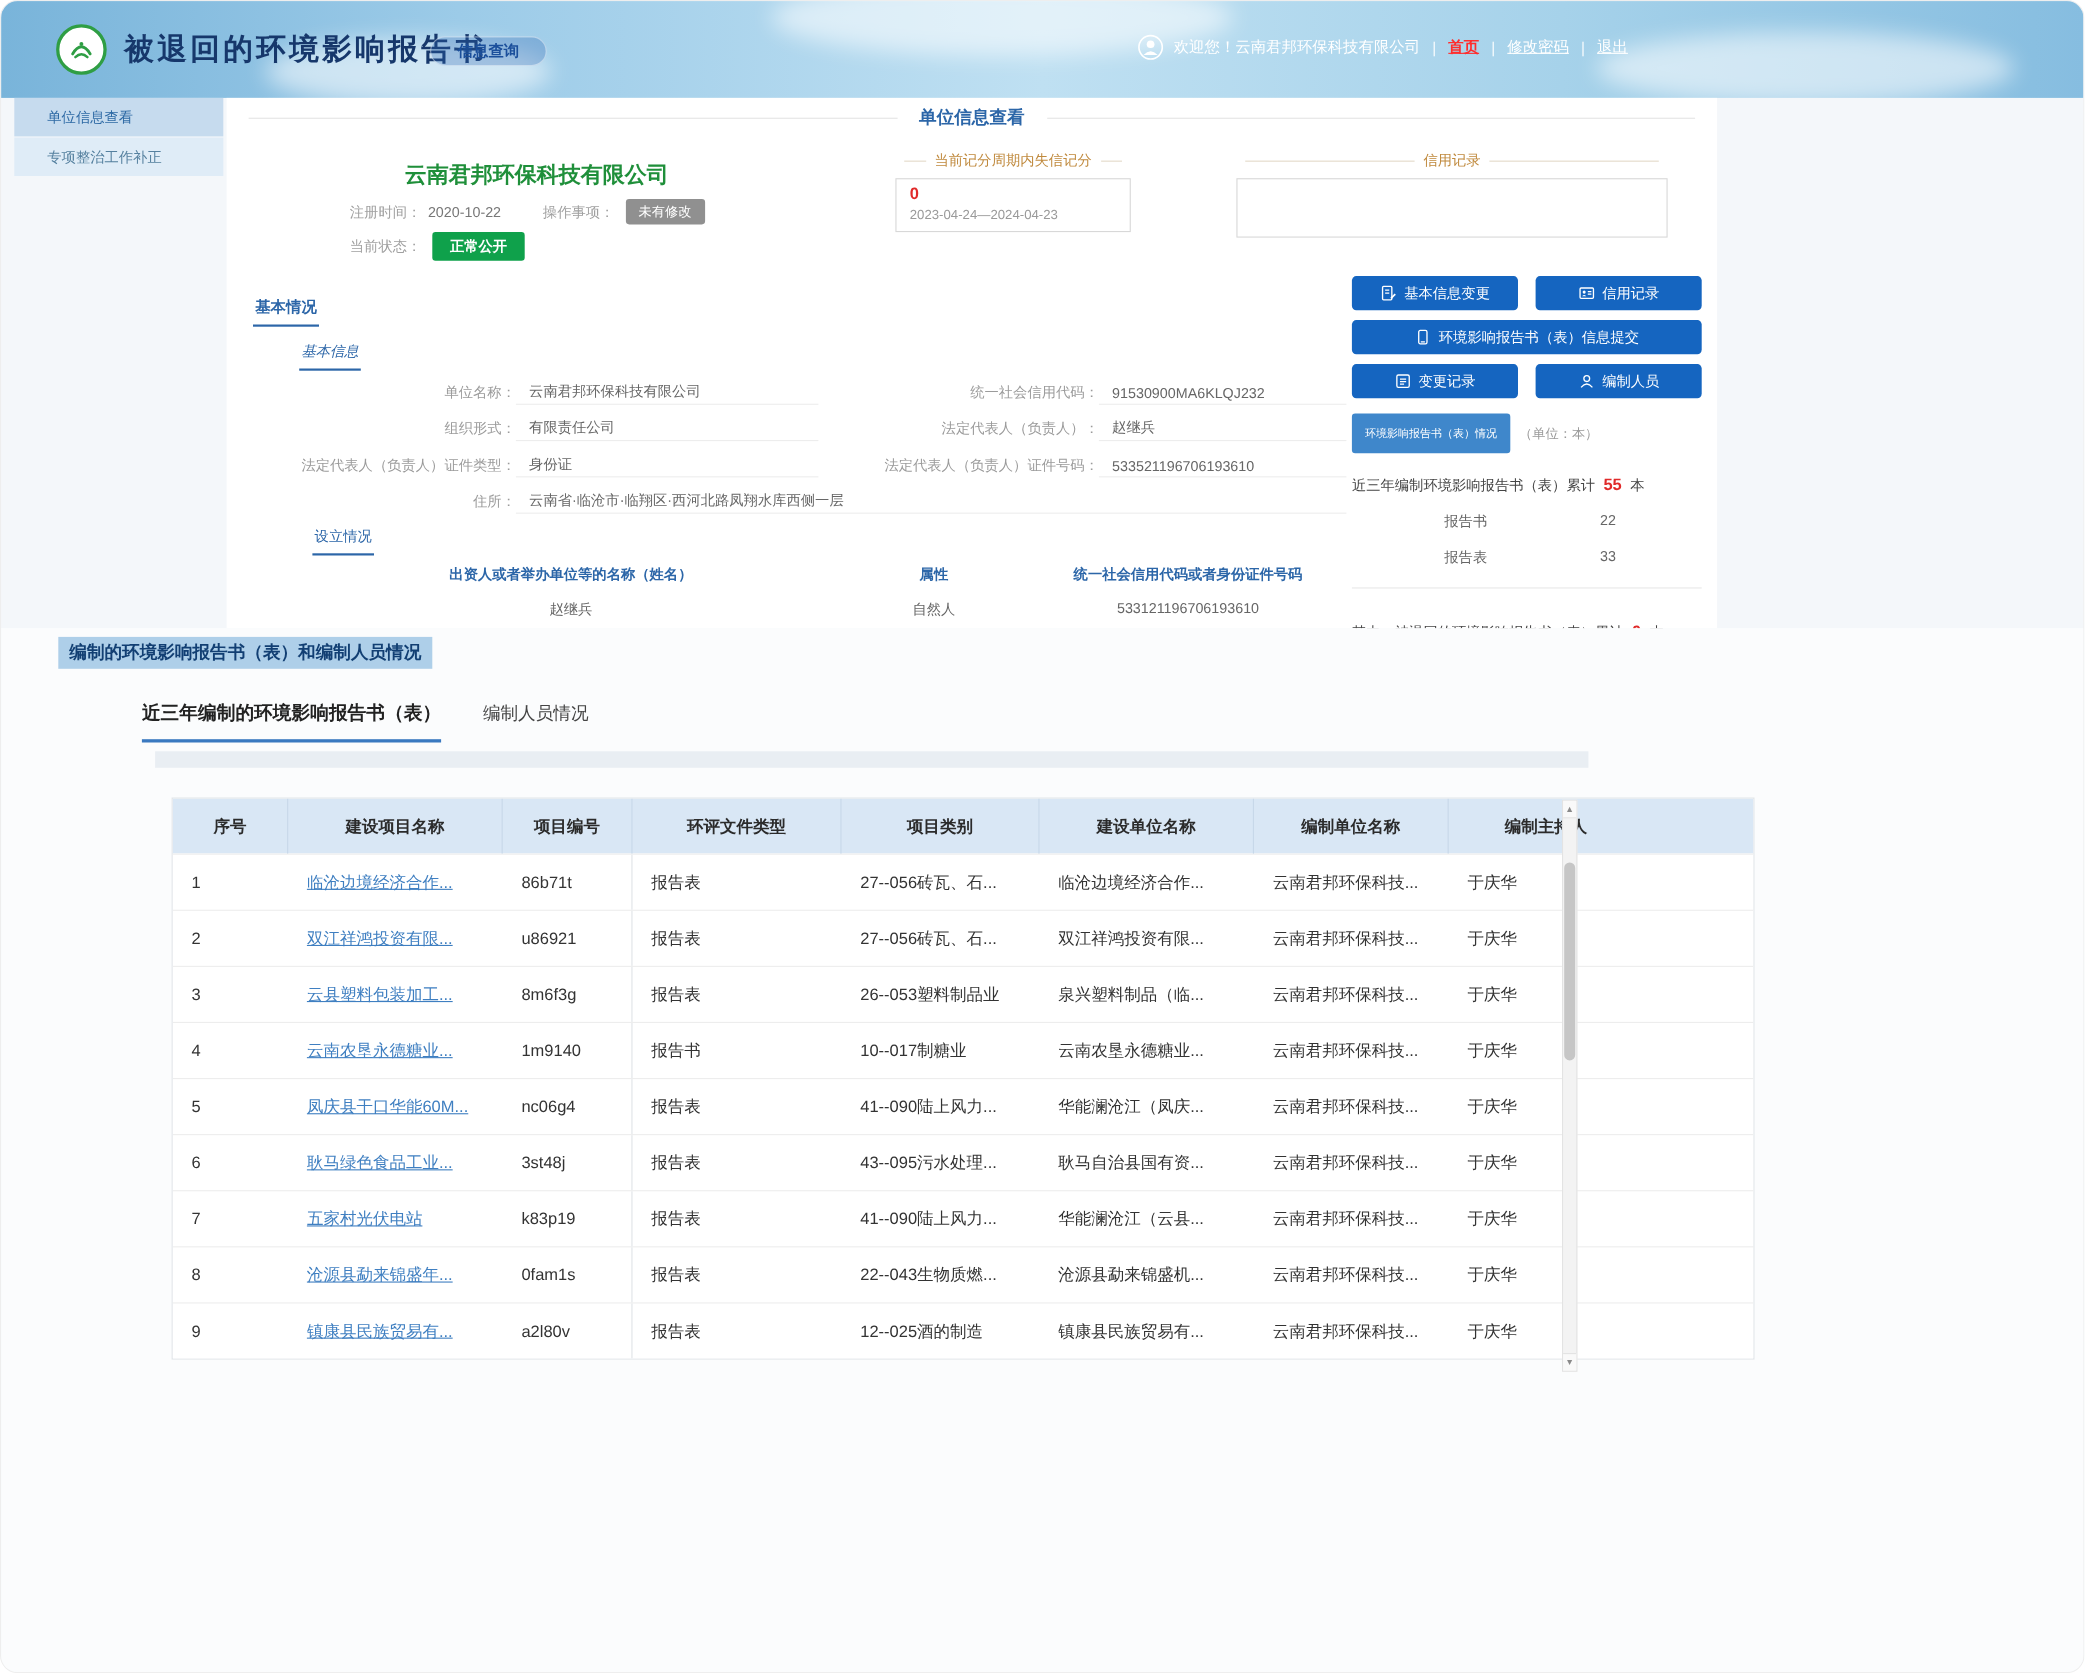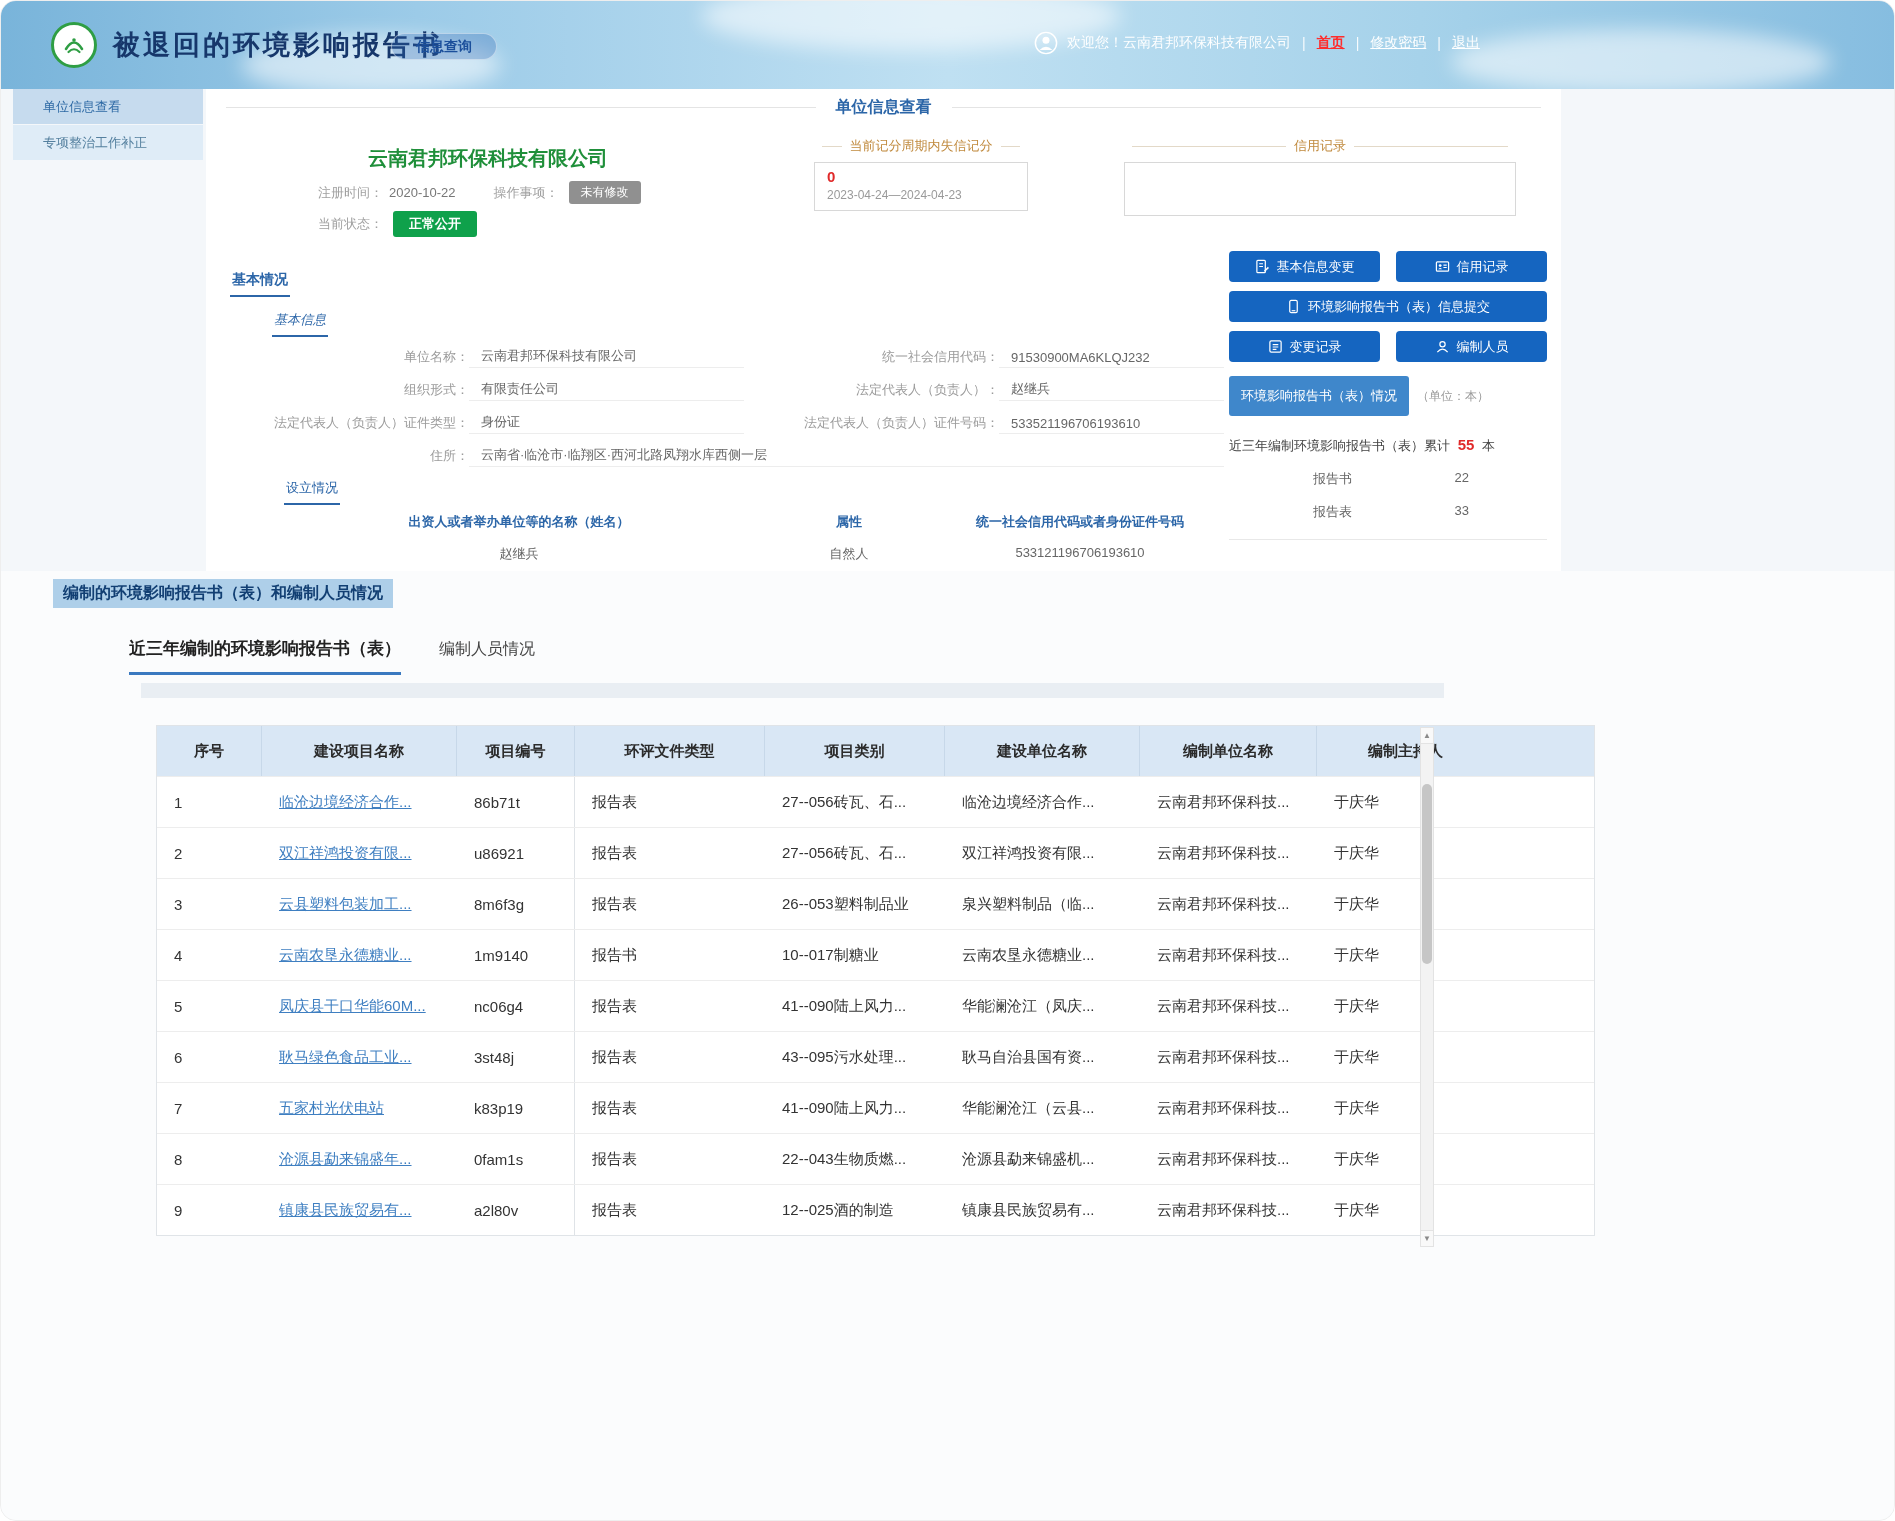--- a/index.html
+++ b/index.html
@@ -79,21 +79,21 @@
     grid-template-columns:470px 190px 272px; row-gap:14px; font-size:13px; }
   .est-th { color:var(--section-blue,#2c66a8); font-weight:bold; text-align:center; }
   .est-td { color:#666; text-align:center; }
 
   
   .action-panel { position:absolute; left:1023px; top:162px; width:318px; }
   .act-row { display:flex; gap:16px; margin-bottom:9px; }
   .act-btn { flex:1; height:31px; background:var(--accent,#1565c0); border-radius:4px; color:#fff;
     font-size:13px; display:flex; align-items:center; justify-content:center; gap:7px; cursor:pointer; white-space:nowrap; }
   .stat-tag-row { margin-top:14px; display:flex; align-items:center; gap:8px; }
-  .stat-tag { background:#3f87cb; color:#fff; font-size:13px; padding:11px 12px; border-radius:3px; }
+  .stat-tag { background:#3f87cb; color:#fff; font-size:10px; padding:11px 12px; border-radius:3px; }
   .unit-note { color:#999; font-size:12px; }
   .stat-line1 { margin-top:20px; font-size:13px; color:#444; }
   .stat-num { color:var(--danger,#e02a2a); font-weight:bold; font-size:15px; margin:0 4px; }
   .stat-sub { margin-top:15px; padding-left:84px; width:240px; display:flex; justify-content:space-between;
     font-size:13px; color:#666; }
   .stat-line4 { margin-top:18px; padding-top:31px; border-top:1px solid #e8e8e8; font-size:13px; color:#444; }
 
   
   .bottom-bg { position:absolute; left:0; top:570px; width:100%; height:951px; background:#fbfcfd; }
   .section-heading { position:absolute; left:52px; top:578px; background:#aecfe9; color:#123f73;

